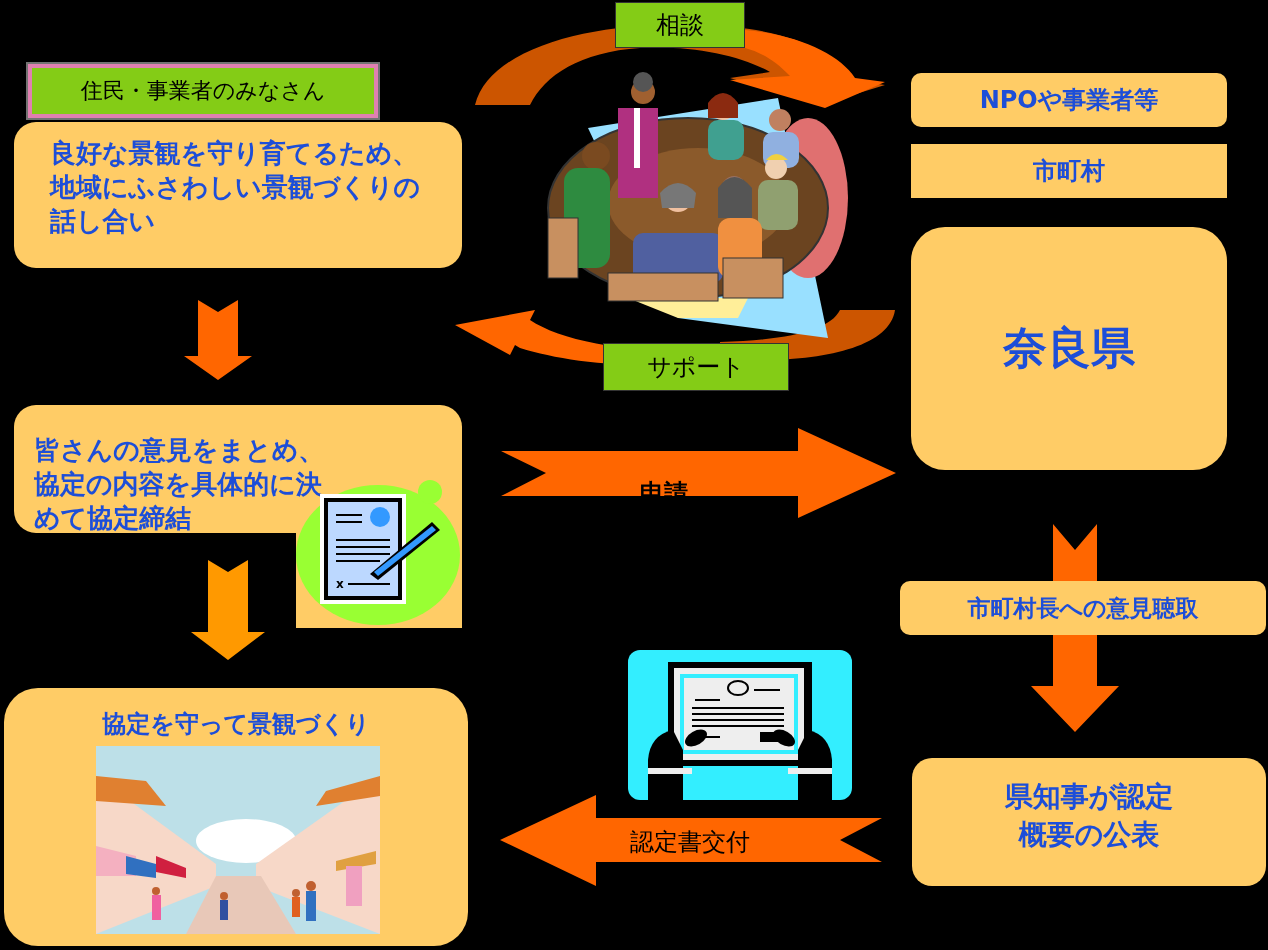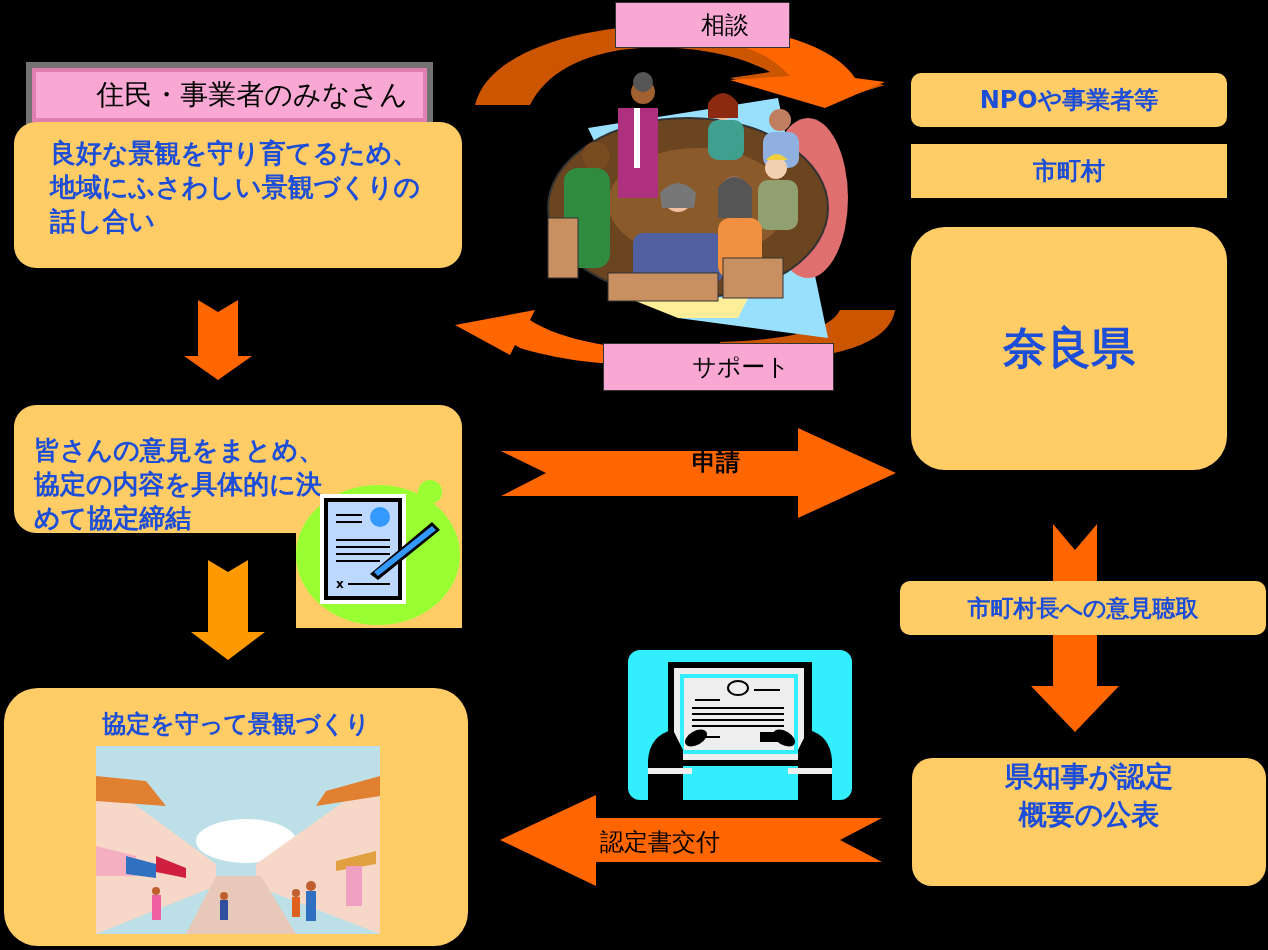--- a/index.html
+++ b/index.html
@@ -1,39 +1,39 @@
 <!DOCTYPE html>
 <html><head>
 <meta charset="utf-8">
 <style>
   html, body { margin: 0; padding: 0; background: #000; }
   body { width: 1268px; height: 950px; position: relative; overflow: hidden;
          font-family: "DejaVu Sans", sans-serif; }
   .abs { position: absolute; }
   .box { background: #FFCC66; border-radius: 22px; color: #1d4ed8; font-weight: bold; }
-  .pink { background: #f9a8d4; border: 1px solid #333; color: #000;
-          font-family: "DejaVu Serif", serif; display: flex; align-items: center; justify-content: center; padding-left: 45px; }
+  .pink { background: #84cc16; border: 1px solid #333; color: #000;
+          font-family: "DejaVu Serif", serif; display: flex; align-items: center; justify-content: center; }
   .txt-lines { font-size: 26px; line-height: 34px; white-space: pre-line; }
   .center { display: flex; align-items: center; justify-content: center; text-align: center; }
   svg { position: absolute; overflow: visible; }
 </style>
 </head>
 <body>
 
 <svg width="1268" height="950" style="left:0;top:0;">
 
   <path d="M475,105 C490,45 600,22 690,25 C790,25 840,55 850,80 L885,85 L820,105 L730,78 L770,72 C740,55 690,45 640,48 C580,52 545,75 530,105 Z" fill="#CC5500"></path>
   <path d="M745,30 C800,35 840,55 855,78 L885,82 L825,108 L730,80 L790,76 C775,60 760,52 745,48 Z" fill="#FF6600"></path>
 </svg>
 <svg width="1268" height="950" style="left:0;top:0;">
   <path d="M895,310 C890,345 830,360 760,360 L720,360 L720,342 C790,340 830,330 840,310 Z" fill="#CC5500"></path>
   <path d="M455,325 L535,310 L530,320 C560,340 620,352 700,352 L700,365 C610,368 560,360 520,348 L515,345 L510,355 Z" fill="#FF6600"></path>
 </svg>
 
-<div class="abs pink" style="left:26px;top:62px;width:350px;height:54px;font-size:28px;border:6px solid #737373; box-shadow: inset 0 0 0 4px #E080B0;">
+<div class="abs pink" style="left:26px;top:62px;width:350px;height:54px;font-size:22px;border:2px solid #737373; box-shadow: inset 0 0 0 4px #E080B0;">
   <span>住民・事業者のみなさん</span>
 </div>
 
 <div class="abs box" style="left:14px;top:122px;width:448px;height:146px;">
   <div class="txt-lines" style="padding:14px 0 0 36px;">良好な景観を守り育てるため、
 地域にふさわしい景観づくりの
 話し合い</div>
 </div>
 
 <svg width="1268" height="950" style="left:0;top:0;">
@@ -136,21 +136,21 @@
   <rect x="0" y="150" width="30" height="60" fill="#C89060" stroke="#333"></rect>
 </svg>
 
 <div class="abs pink" style="left:603px;top:343px;width:184px;height:46px;font-size:24px;">
   <span>サポート</span>
 </div>
 
 <svg width="1268" height="950" style="left:0;top:0;">
   <polygon points="501,451 798,451 798,428 896,473 798,518 798,496 501,496 546,473" fill="#FF6600"></polygon>
 </svg>
-<div class="abs" style="left:640px;top:446px;width:100px;text-align:right;font-size:24px;font-weight:bold;color:#000;">申請</div>
+<div class="abs" style="left:640px;top:477px;width:100px;text-align:left;font-size:24px;font-weight:bold;color:#000;">申請</div>
 
 <svg width="224" height="150" style="left:628px;top:650px;">
   <rect x="0" y="0" width="224" height="150" rx="12" fill="#33EEFF"></rect>
   <rect x="40" y="12" width="144" height="104" fill="#000"></rect>
   <rect x="46" y="18" width="130" height="92" fill="#EEE"></rect>
   <rect x="52" y="24" width="118" height="80" fill="#33EEFF"></rect>
   <rect x="56" y="28" width="110" height="72" fill="#EEE"></rect>
   <ellipse cx="110" cy="38" rx="10" ry="7" fill="none" stroke="#000" stroke-width="2"></ellipse>
   <line x1="126" y1="40" x2="152" y2="40" stroke="#000" stroke-width="2"></line>
   <line x1="67" y1="50" x2="92" y2="50" stroke="#000" stroke-width="2"></line>
@@ -164,36 +164,36 @@
   <path d="M204,150 L204,110 Q202,85 180,80 L170,100 L170,150 Z" fill="#000"></path>
   <rect x="20" y="118" width="44" height="6" fill="#EEE"></rect>
   <rect x="160" y="118" width="44" height="6" fill="#EEE"></rect>
   <ellipse cx="68" cy="88" rx="12" ry="7" fill="#000" transform="rotate(-30 68 88)"></ellipse>
   <ellipse cx="156" cy="88" rx="12" ry="7" fill="#000" transform="rotate(30 156 88)"></ellipse>
 </svg>
 
 <svg width="1268" height="950" style="left:0;top:0;">
   <polygon points="500,840 596,795 596,818 882,818 840,840 882,862 596,862 596,886" fill="#FF6600"></polygon>
 </svg>
-<div class="abs" style="left:600px;top:826px;width:180px;font-size:24px;color:#000;">認定書交付</div>
+<div class="abs" style="left:600px;top:826px;width:180px;text-align:center;font-size:24px;color:#000;">認定書交付</div>
 
 <div class="abs box center" style="left:911px;top:73px;width:316px;height:54px;border-radius:10px;font-size:24px;">
   <span>NPOや事業者等</span>
 </div>
 <div class="abs box center" style="left:911px;top:144px;width:316px;height:54px;border-radius:0;font-size:24px;">
   <span>市町村</span>
 </div>
 <div class="abs box center" style="left:911px;top:227px;width:316px;height:243px;border-radius:34px;font-size:44px;">
   <span>奈良県</span>
 </div>
 
 <svg width="1268" height="950" style="left:0;top:0;">
   <polygon points="1053,524 1075,550 1097,524 1097,686 1119,686 1075,732 1031,686 1053,686" fill="#FF6600"></polygon>
 </svg>
 
 <div class="abs box center" style="left:900px;top:581px;width:366px;height:54px;border-radius:10px;font-size:23px;">
   <span>市町村長への意見聴取</span>
 </div>
 
 <div class="abs box" style="left:912px;top:758px;width:354px;height:128px;border-radius:20px;">
-  <div class="txt-lines" style="text-align:center;font-size:28px;line-height:38px;padding-top:0;">県知事が認定
+  <div class="txt-lines" style="text-align:center;font-size:28px;line-height:38px;padding-top:20px;">県知事が認定
 概要の公表</div>
 </div>
 
 </body></html>

